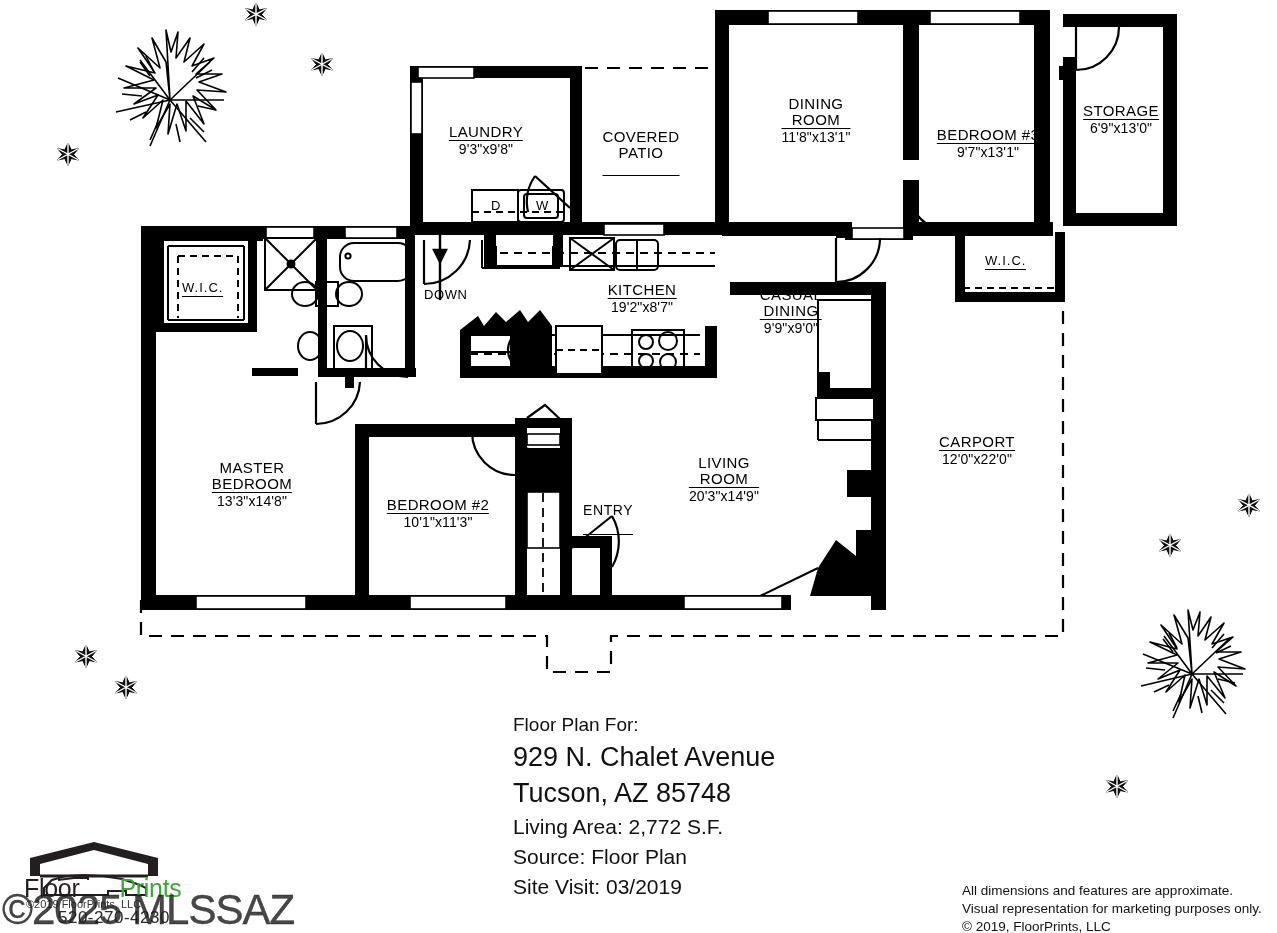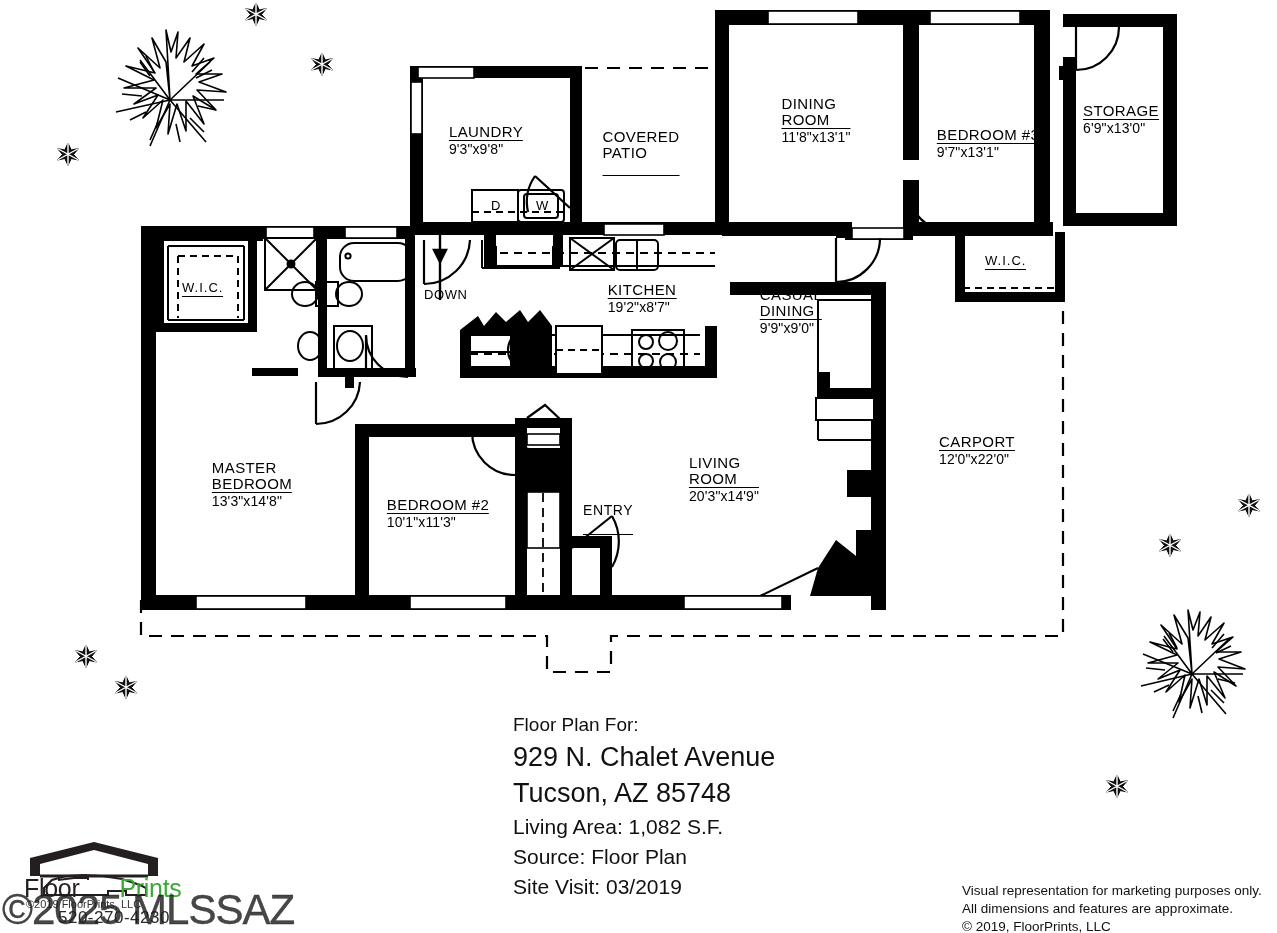--- a/index.html
+++ b/index.html
@@ -21,20 +21,21 @@
   }
   #plan-svg {
     position: absolute;
     left: 0;
     top: 0;
     width: 1277px;
     height: 933px;
   }
   .room-label {
     position: absolute;
+    text-align: center;
     color: #000;
     line-height: 1.08;
     white-space: nowrap;
     user-select: none;
   }
   .room-name {
     display: block;
     font-size: 15px;
     letter-spacing: 0.4px;
     font-weight: 400;
@@ -535,28 +536,28 @@
   <div class="underline-label" style="left:583px; top:502px; letter-spacing:0.6px;">ENTRY</div>
 
   <div class="plain-label" style="left:491px; top:198px; font-size:13px;">D</div>
   <div class="plain-label" style="left:536px; top:198px; font-size:13px;">W</div>
   <div class="plain-label" style="left:517px; top:343px; font-size:12px;">WH</div>
 
   <div id="title-block">
     <div id="tb-intro">Floor Plan For:</div>
     <div class="tb-big">929 N. Chalet Avenue</div>
     <div class="tb-big">Tucson, AZ  85748</div>
-    <div class="tb-mid">Living Area:  1,082 S.F.</div>
+    <div class="tb-mid">Living Area:  2,772 S.F.</div>
     <div class="tb-mid">Source:  Floor Plan</div>
     <div class="tb-mid">Site Visit:  03/2019</div>
   </div>
 
   <div id="disclaimer">
+    <div>All dimensions and features are approximate.</div>
     <div>Visual representation for marketing purposes only.</div>
-    <div>All dimensions and features are approximate.</div>
     <div>© 2019, FloorPrints, LLC</div>
   </div>
 
   <svg id="logo" viewBox="0 0 150 70">
 
     <path d="M8,36 L8,18 L72,2 L136,18 L136,36 L126,36 L126,24 L72,10 L18,24 L18,36 Z" fill="#231f20"></path>
 
     <path d="M22,48 L30,40 L44,36 L62,35 L80,36 L100,39 L118,45 L124,48 L124,55 L104,55 L104,51 L86,51 L86,55 L22,55 Z" fill="none" stroke="#231f20" stroke-width="2"></path>
     <path d="M36,40 L52,38 L66,38 L66,40" fill="none" stroke="#231f20" stroke-width="2"></path>
     <path d="M18,36 L126,36" stroke="#231f20" stroke-width="3"></path>

